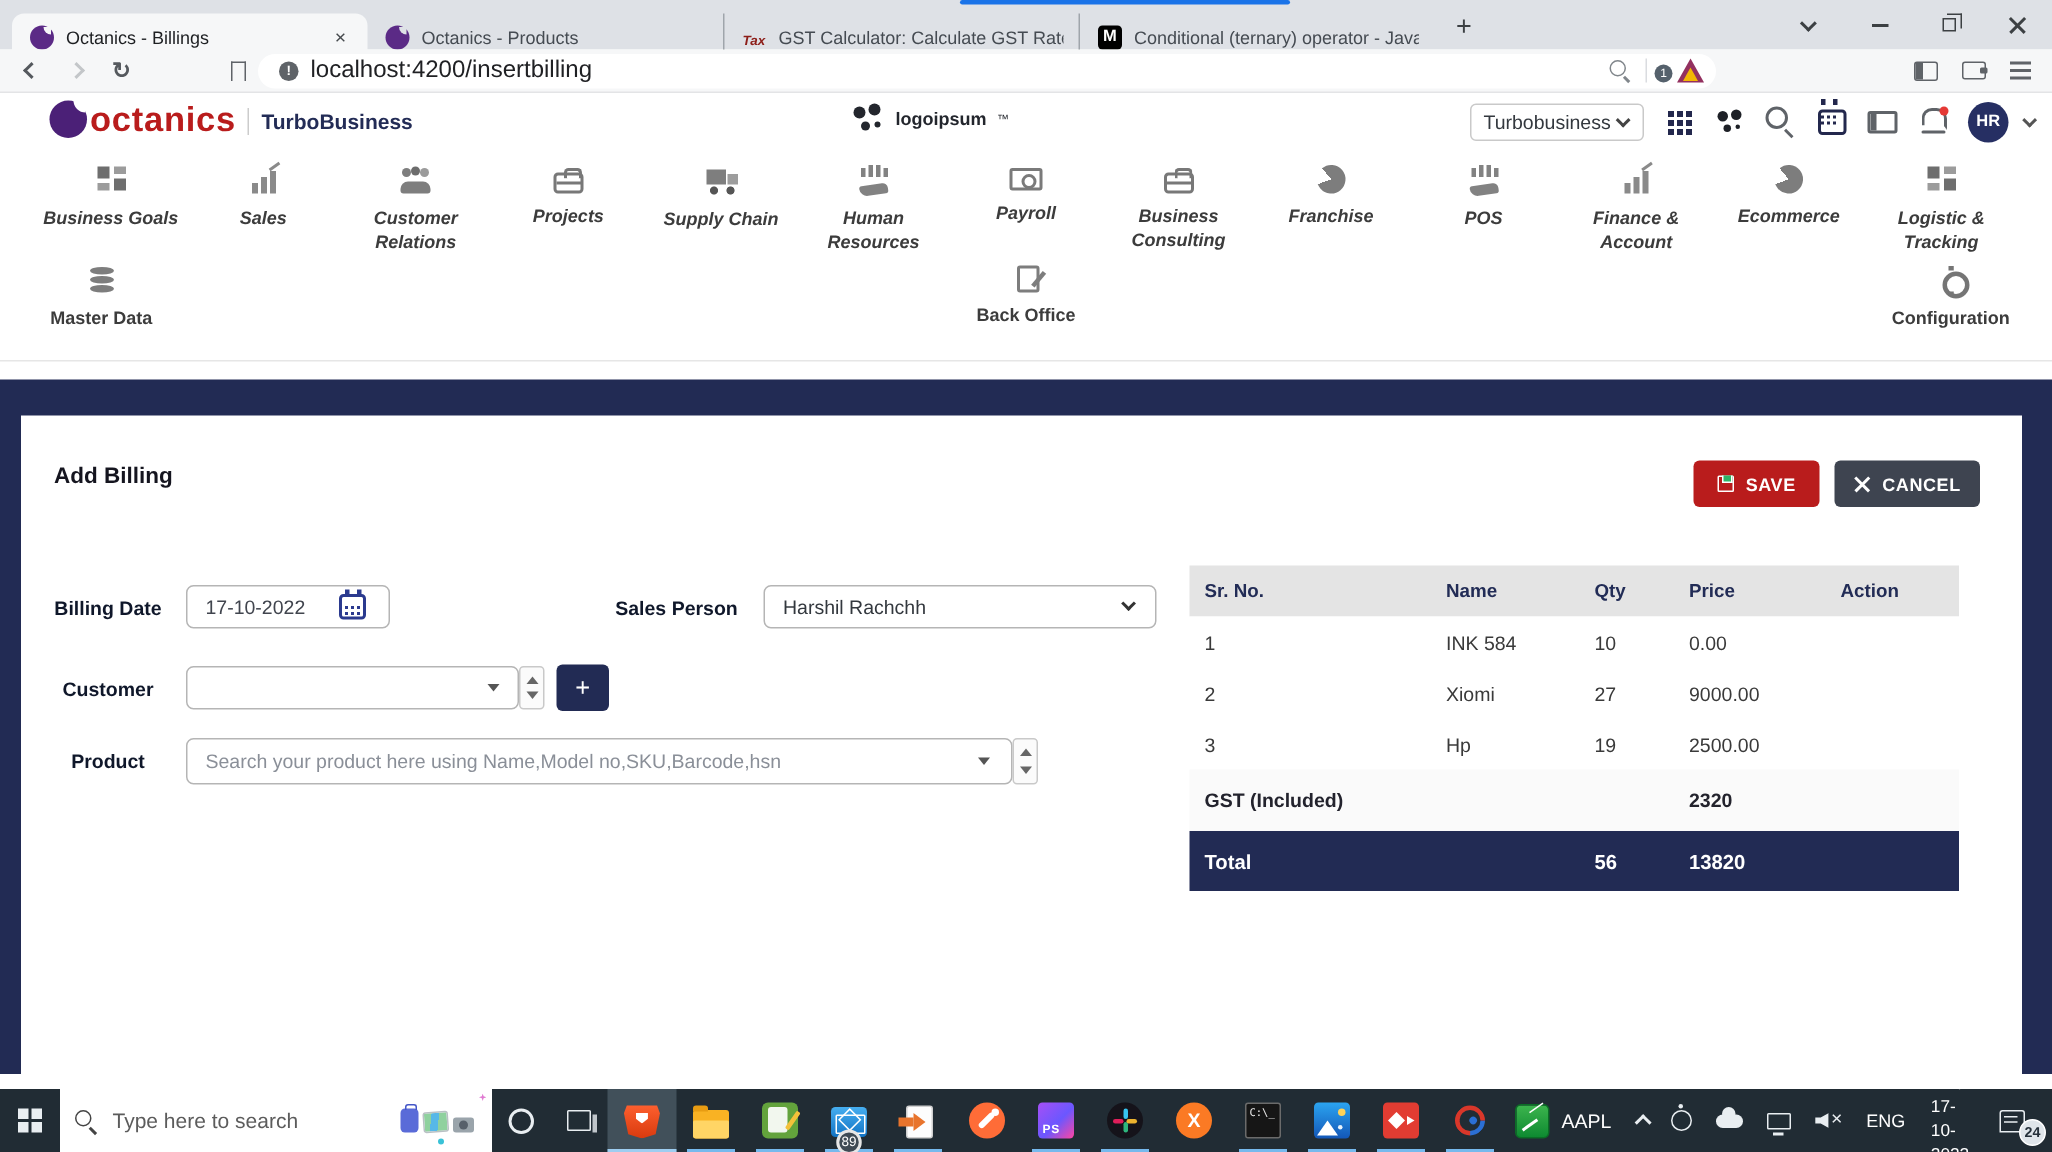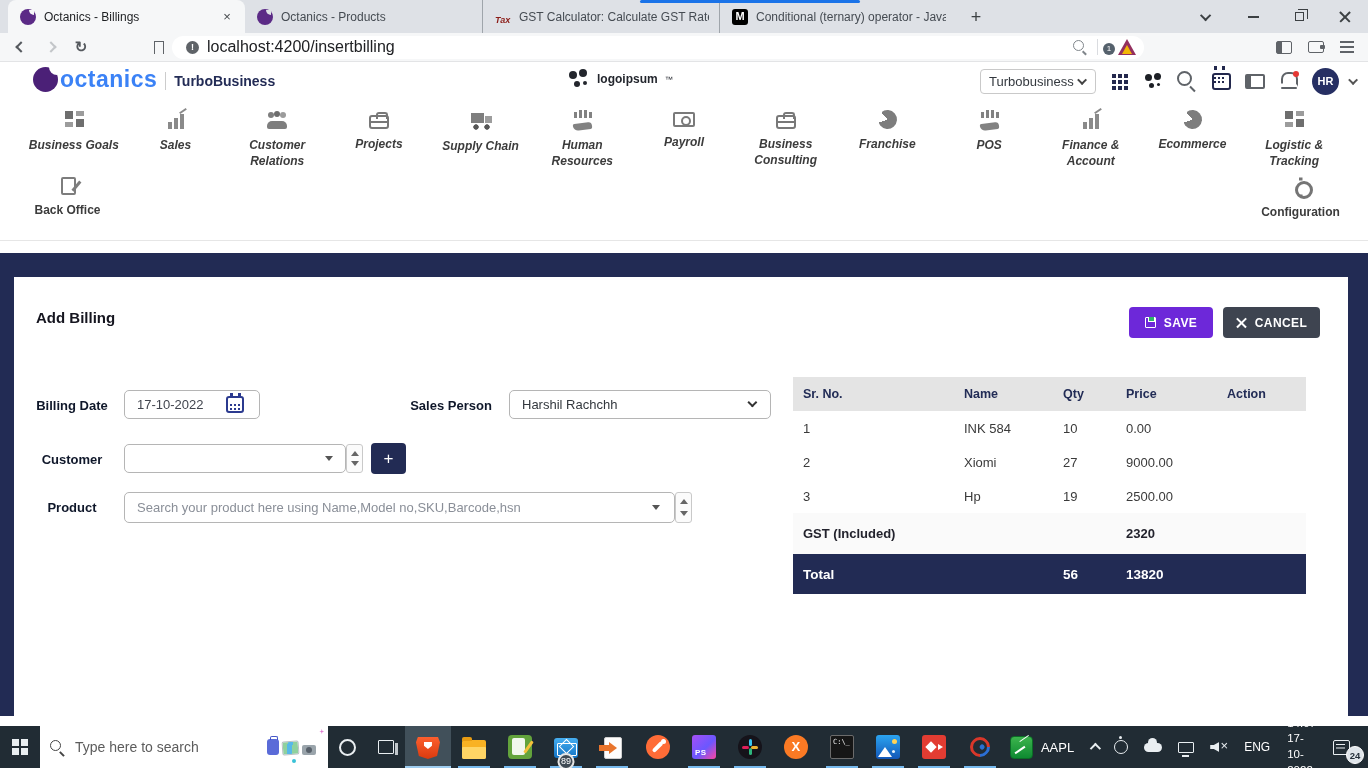--- a/index.html
+++ b/index.html
@@ -62,21 +62,21 @@
   .walletic { width:16px; height:12px; border:1.7px solid #5f6368; border-radius:2px; position:relative; cursor:pointer; }
   .walletic::after { content:""; position:absolute; right:-2px; top:3px; width:5px; height:4px; background:#5f6368; border-radius:1px; }
   .menuic { width:14px; height:12px; position:relative; cursor:pointer; }
   .menuic::before { content:""; position:absolute; left:0; top:0; width:14px; height:2px; background:#5f6368; box-shadow:0 5px 0 #5f6368, 0 10px 0 #5f6368; }
 
   
   .appheader { position:absolute; top:62px; left:0; right:0; height:38px; background:#fff; display:flex; align-items:center; overflow:hidden; }
   .brandwrap { display:flex; align-items:center; margin-left:33px; margin-top:-4px; }
   .brandmark { width:25px; height:25px; border-radius:50%; background:#4b2077; position:relative; }
   .brandmark::after { content:""; position:absolute; right:1px; top:0px; width:8px; height:8px; background:#fff; border-radius:0 0 0 10px; }
-  .brandname { font-size:23px; font-weight:bold; color:#3b82f6; letter-spacing:.5px; margin-left:2px; }
+  .brandname { font-size:23px; font-weight:bold; color:#b91c1c; letter-spacing:.5px; margin-left:2px; }
   .branddiv { width:1px; height:18px; background:#ccc; margin:4px 8px 0; }
   .suitename { font-size:14px; font-weight:bold; color:#232c56; margin-top:4px; }
   .centerlogo { position:absolute; left:568px; top:6px; display:flex; align-items:center; gap:7px; }
   .lmark { position:relative; width:22px; height:22px; }
   .lmark::before { content:""; position:absolute; left:1px; top:3px; width:8px; height:8px; border-radius:50%; background:#23262d; box-shadow:10px -2px 0 #23262d, 4px 9px 0 -1px #23262d, 12px 8px 0 -2px #23262d; }
   .ltext { font-size:12px; font-weight:bold; color:#23262d; }
   .ltm { font-size:8px; color:#23262d; vertical-align:top; }
   .hdright { position:absolute; right:10px; top:0; height:38px; display:flex; align-items:center; gap:12px; }
   .coselect { width:116px; height:25px; border:1px solid #c9c9c9; border-radius:4px; display:flex; align-items:center; justify-content:space-between; padding:0 8px; cursor:pointer; background:#fff; }
   .coselect span { font-size:13px; color:#33383e; }
@@ -125,21 +125,21 @@
   .nicon-gear::before { content:""; position:absolute; left:4px; top:4px; width:12px; height:12px; border:3px solid #757575; border-radius:50%; }
   .nicon-gear::after { content:""; position:absolute; left:8px; top:0px; width:4px; height:20px; background:#757575; box-shadow:0 0 0 transparent; clip-path:polygon(0 0,100% 0,100% 15%,0 15%,0 85%,100% 85%,100% 100%,0 100%); }
 
   
   .mainwrap { position:absolute; top:253px; left:0; right:0; bottom:42px; background:#fff; }
   .navyframe { position:absolute; top:0; left:0; right:0; height:463px; background:#222b54; padding:24px 20px 0 14px; }
   .card { position:relative; background:#fff; width:100%; height:100%;padding-left:16px; }
   .pagetitle { position:absolute; left:22px; top:32px; font-size:15px; font-weight:bold; color:#15151f; }
   .btnrow { position:absolute; top:30px; right:28px; display:flex; gap:10px; }
   .btn { height:31px; border:none; border-radius:4px; color:#fff; font-size:12px; font-weight:bold; letter-spacing:.4px; display:flex; align-items:center; justify-content:center; gap:8px; cursor:pointer; font-family:inherit; }
-  .btn-save { width:84px; background:#6d28d9; }
+  .btn-save { width:84px; background:#b91c1c; }
   .btn-cancel { width:97px; background:#3e4450; }
   .ic-save { width:11px; height:11px; border:1.6px solid #fff; border-radius:1px; position:relative; }
   .ic-save::before { content:""; position:absolute; left:2px; top:-1px; width:5px; height:4px; background:#2db567; border:1.6px solid #fff; border-top:none; }
   .ic-x { position:relative; width:11px; height:11px; }
   .ic-x::before,.ic-x::after { content:""; position:absolute; left:-1px; top:4.5px; width:13px; height:1.8px; background:#fff; }
   .ic-x::before { transform:rotate(45deg); } .ic-x::after { transform:rotate(-45deg); }
 
   .flabel { position:absolute; width:100px; text-align:center; font-size:13px; font-weight:bold; color:#0f172a; }
   .finput { position:absolute; border:1px solid #b5b5b5; border-radius:5px; background:#fff; font-family:inherit; font-size:13px; color:#41454e; padding:0 12px; outline:none; }
   .dateicon { position:absolute; left:212px; top:119px; width:18px; height:17px; border:2px solid #2b3a8f; border-radius:3px; cursor:pointer; }
@@ -247,21 +247,21 @@
   .clock { display:flex; flex-direction:column; align-items:center; justify-content:center; line-height:1.35; padding:0 8px; cursor:pointer; }
   .clock span { font-size:11.5px; color:#fff; }
   .notific { width:17px; height:15px; border:1.7px solid #e9eef1; border-radius:2px 2px 2px 0; position:relative; }
   .notific::before { content:""; position:absolute; left:2px; top:3px; width:9px; height:1.6px; background:#e9eef1; box-shadow:0 3.5px 0 #e9eef1; }
   .notifbadge { position:absolute; right:0px; bottom:4px; width:18px; height:18px; border-radius:50%; background:#dfe5ea; border:1.5px solid #fff; color:#25303a; font-size:9.5px; font-weight:bold; display:flex; align-items:center; justify-content:center; }
 </style>
 </head>
 <body>
 
 <div class="tabstrip">
-  <div style="display:flex;align-items:flex-end;height:16px;">
+  <div style="display:flex;align-items:center;height:16px;">
 
       <div class="tab active showclose">
         <span class="fav fav-octanics"></span>
         <span class="ttl">Octanics - Billings</span>
         <span class="tab-close">×</span>
       </div>
 
       <div class="tab">
         <span class="fav fav-octanics"></span>
         <span class="ttl">Octanics - Products</span>
@@ -426,20 +426,24 @@
         <span class="navlabel">Ecommerce</span>
       </div>
 
       <div class="navitem">
         <span class="nicon nicon-grid4"></span>
         <span class="navlabel">Logistic &amp; Tracking</span>
       </div>
     </div>
   <div class="navrow2">
 
+      <div class="navitem">
+        <span class="nicon nicon-db"></span>
+        <span class="navlabel">Master Data</span>
+      </div>
 
       <div class="navitem">
         <span class="nicon nicon-docedit"></span>
         <span class="navlabel">Back Office</span>
       </div>
 
       <div class="navitem">
         <span class="nicon nicon-gear"></span>
         <span class="navlabel">Configuration</span>
       </div>

